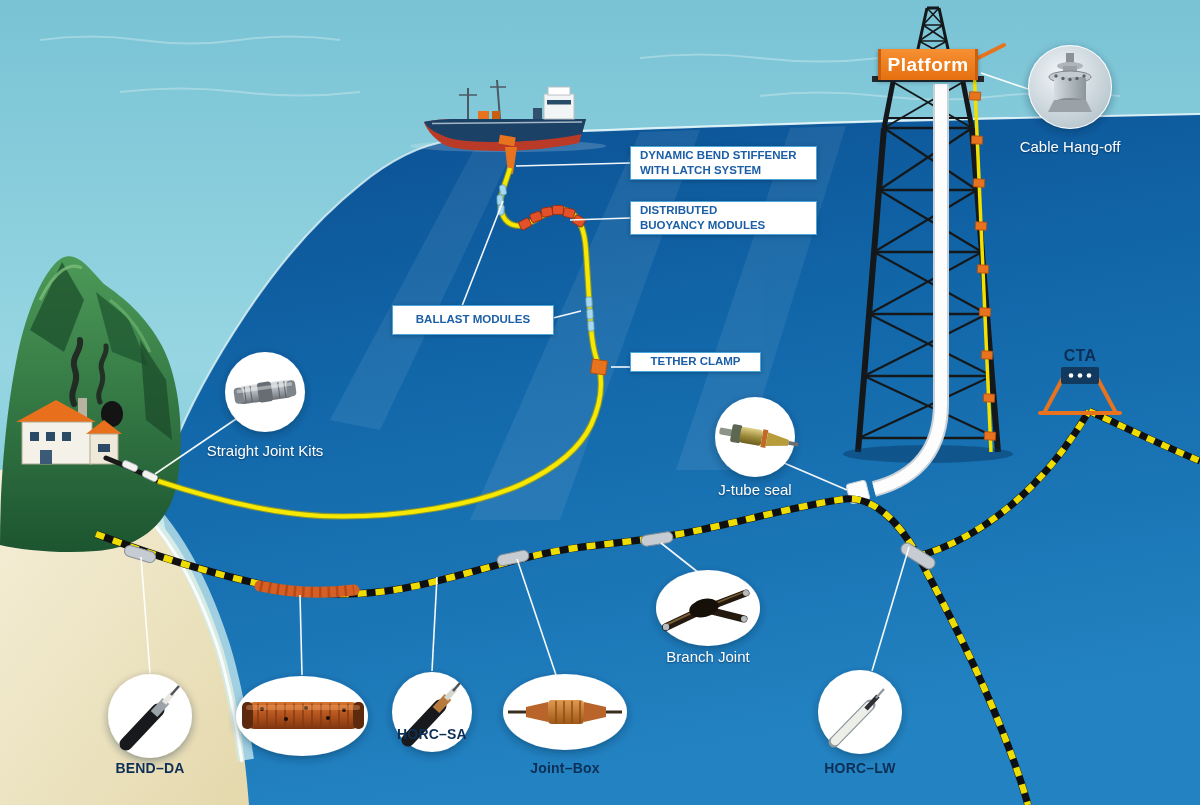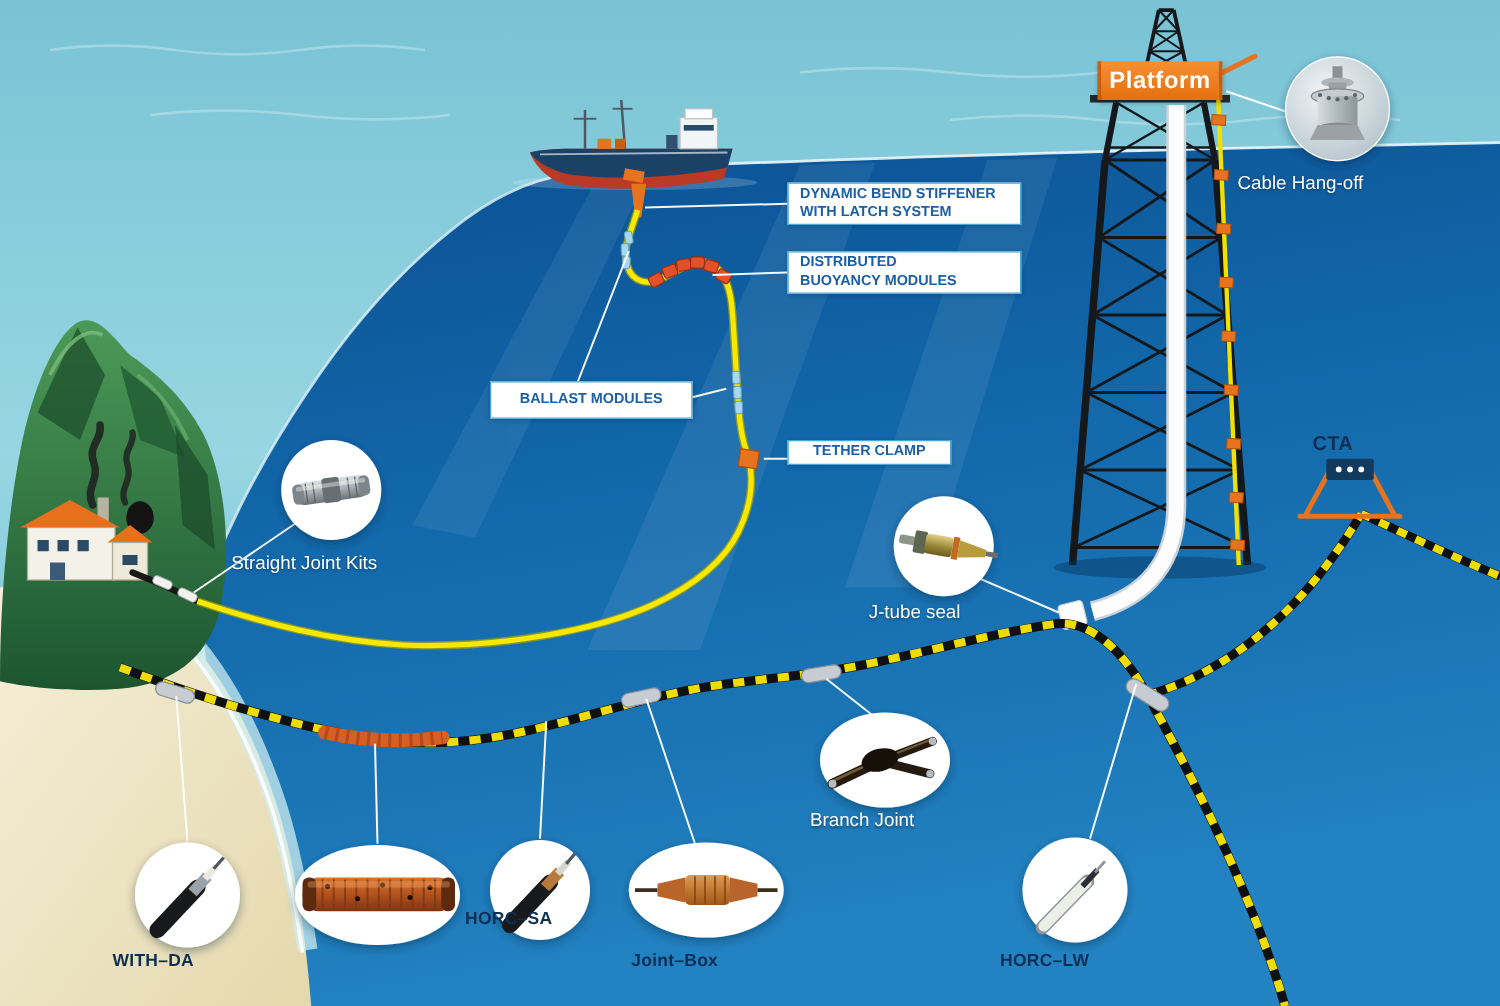--- a/index.html
+++ b/index.html
@@ -4,21 +4,21 @@
 <style>
   *{margin:0;padding:0;box-sizing:border-box}
   html,body{width:100%;height:100%}
   body{font-family:"Liberation Sans",sans-serif;background:#1a1a1a}
   .stage{position:relative;width:1200px;height:805px;overflow:hidden;background:#d946ef}
   .stage svg{position:absolute;left:0;top:0}
   .callout{position:absolute;background:#ffffff;border:1px solid #4aa6d8;color:#1c5fa6;
     font-weight:bold;font-size:11.5px;line-height:1.32;padding:3px 9px;
     box-shadow:0 1px 4px rgba(0,30,60,.35);display:flex;flex-direction:column;justify-content:center}
   .callout.center{align-items:center;text-align:center}
-  .lbl{position:absolute;text-align:left;line-height:1.25}
+  .lbl{position:absolute;text-align:center;line-height:1.25}
   .lbl.white{color:#ffffff;font-size:15px;text-shadow:0 1px 2px rgba(0,30,60,.6)}
   .lbl.dark{color:#0e2f55;font-weight:bold;font-size:14px;letter-spacing:.2px}
   .platform-sign{position:absolute;left:878px;top:49px;width:100px;height:31px;
     background:linear-gradient(180deg,#f69033,#e5700f);
     border-left:3px solid #c85f10;border-right:3px solid #c85f10;
     color:#ffffff;font-weight:bold;font-size:19px;letter-spacing:.5px;
     display:flex;align-items:center;justify-content:center;
     box-shadow:0 2px 4px rgba(0,20,40,.35)}
 </style>
 </head>
@@ -450,18 +450,18 @@
 </div>
 <div class="callout center" style="left:630px;top:352px;width:131px;height:20px">
   <span>TETHER CLAMP</span>
 </div>
 
 <div class="lbl white" style="left:990px;top:138px;width:160px">Cable Hang-off</div>
 <div class="lbl white" style="left:185px;top:442px;width:160px">Straight Joint Kits</div>
 <div class="lbl white" style="left:695px;top:481px;width:120px">J-tube seal</div>
 <div class="lbl white" style="left:648px;top:648px;width:120px">Branch Joint</div>
 <div class="lbl dark" style="left:1050px;top:346px;width:60px;font-size:16px">CTA</div>
-<div class="lbl dark" style="left:90px;top:760px;width:120px">WITH–DA</div>
+<div class="lbl dark" style="left:90px;top:760px;width:120px">BEND–DA</div>
 <div class="lbl dark" style="left:372px;top:726px;width:120px">HORC–SA</div>
 <div class="lbl dark" style="left:505px;top:760px;width:120px">Joint–Box</div>
 <div class="lbl dark" style="left:800px;top:760px;width:120px">HORC–LW</div>
 
 </div>
 
 </body></html>

